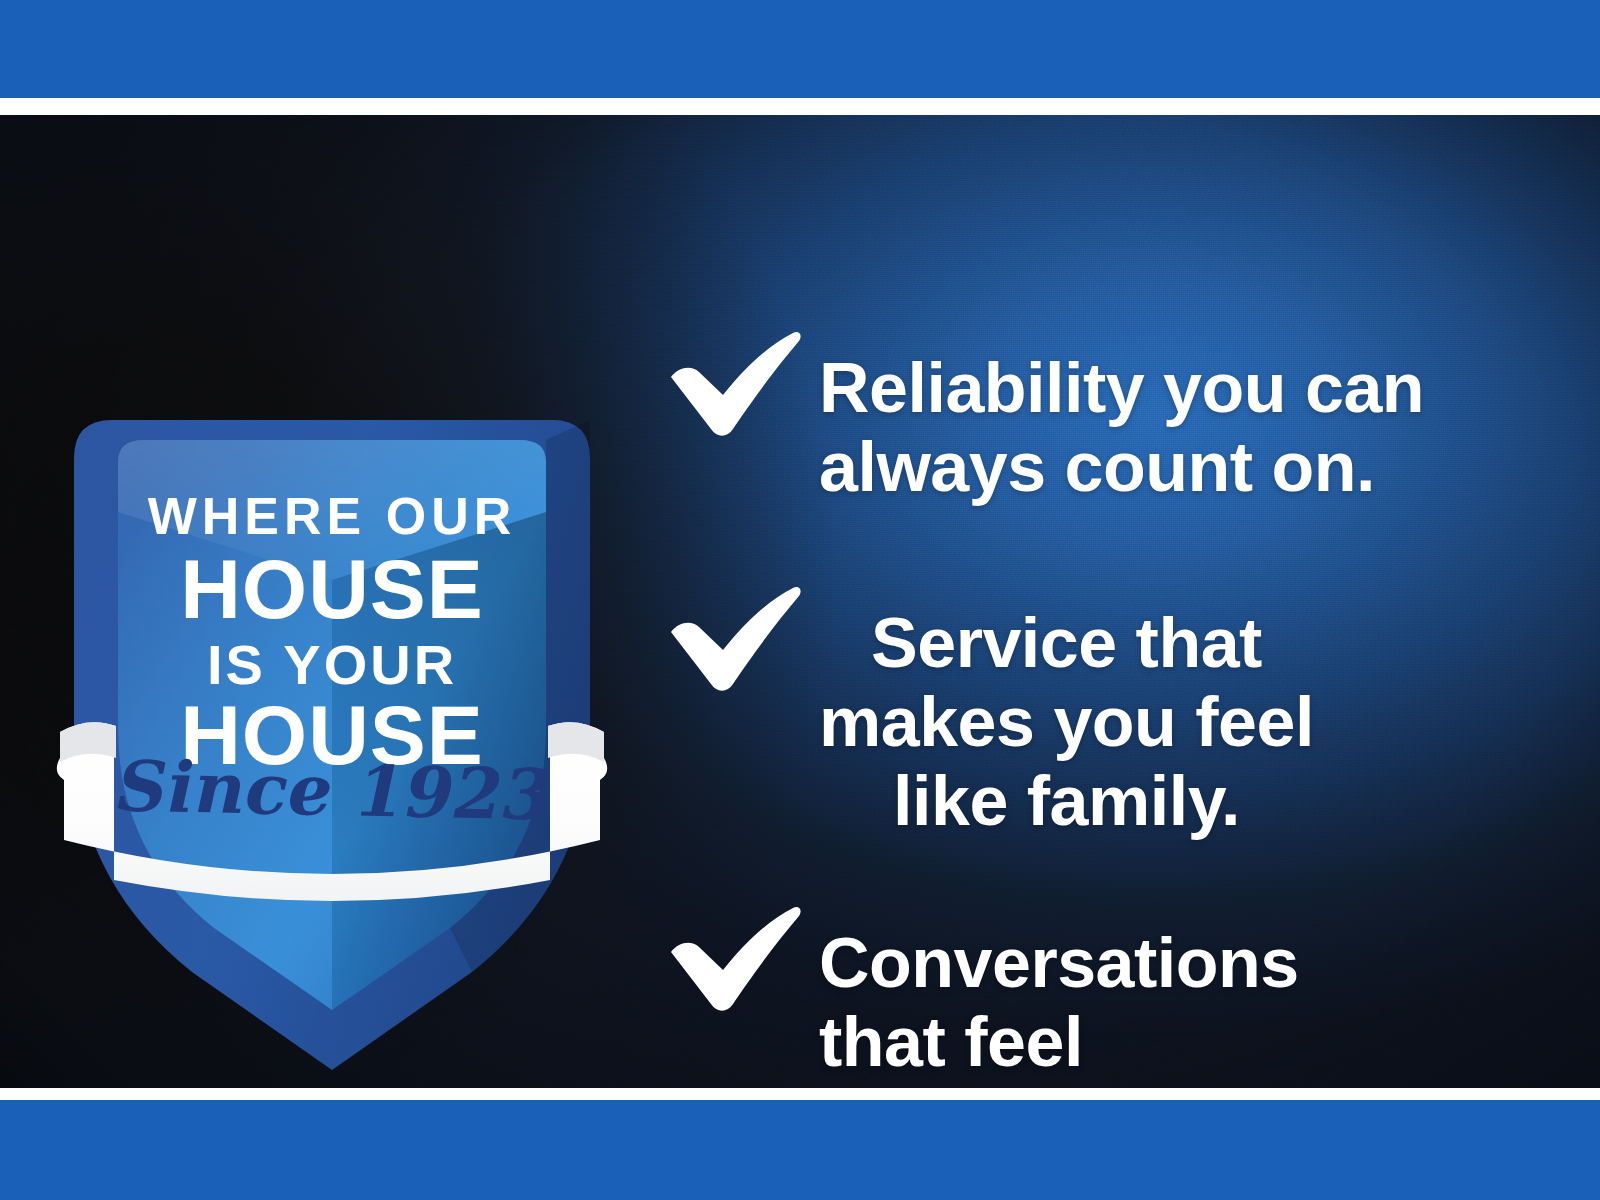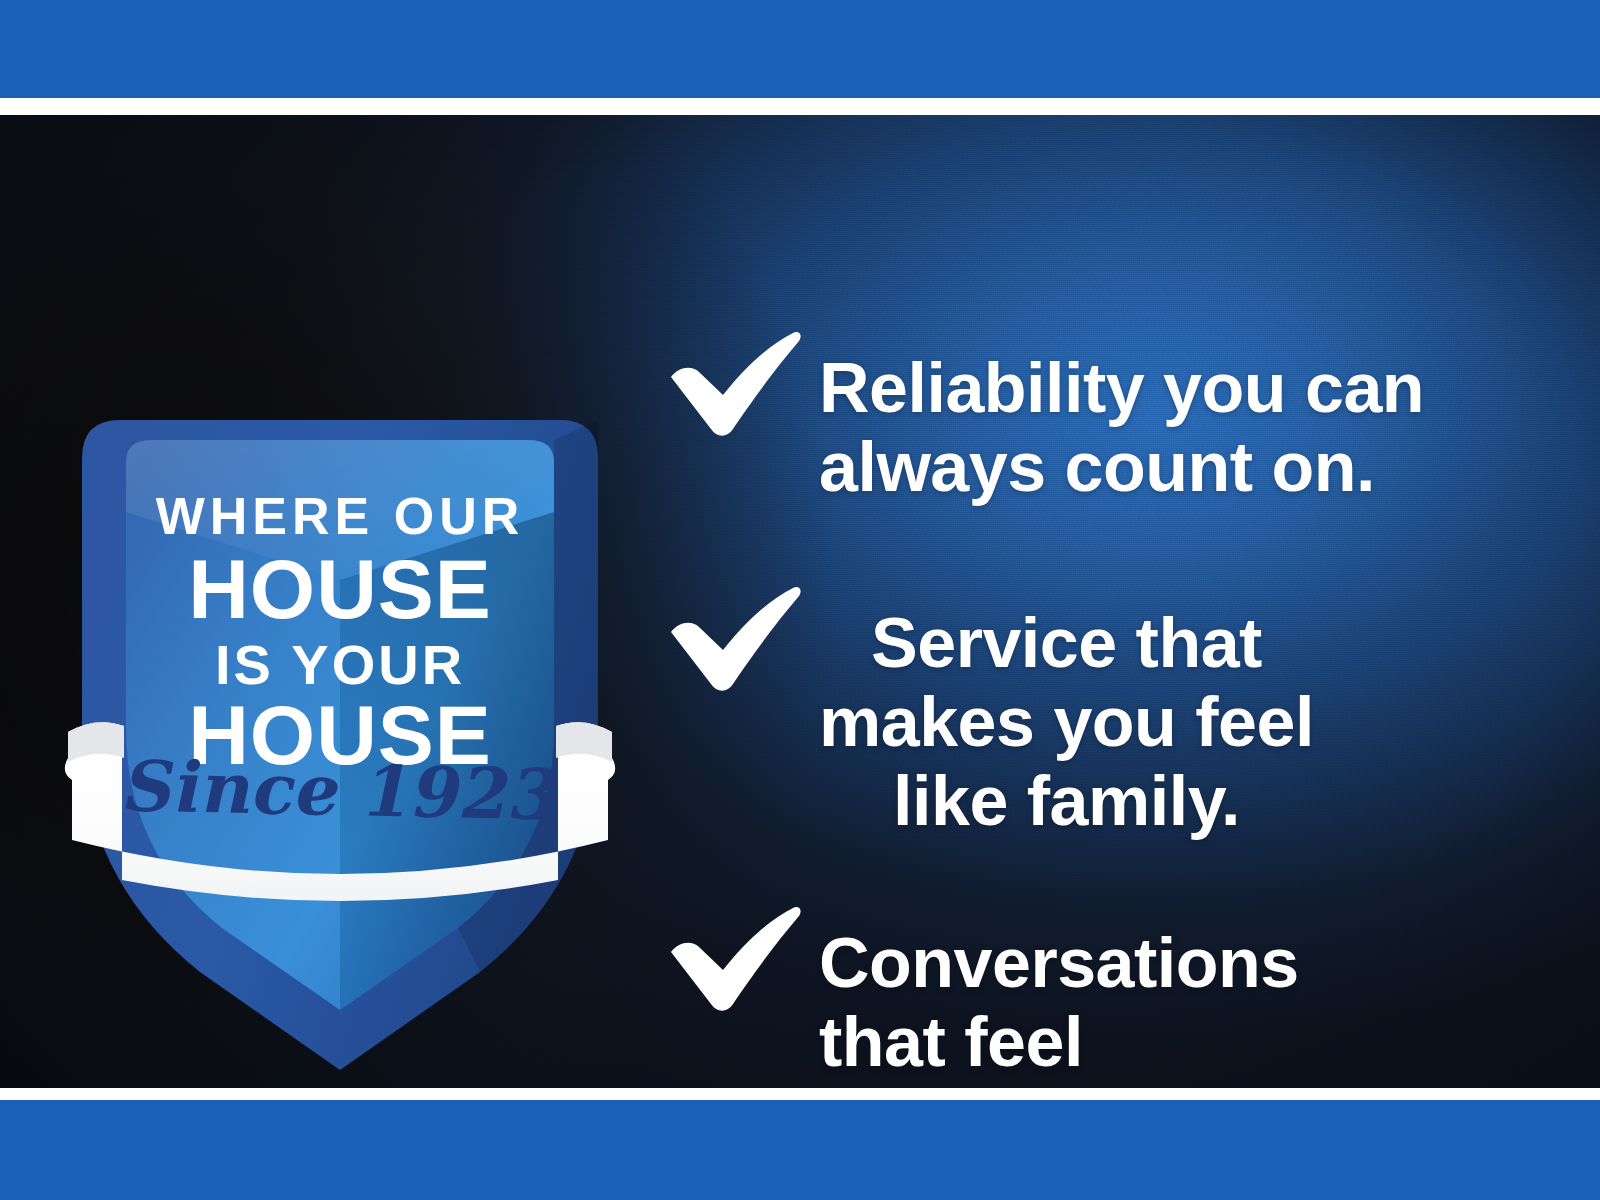--- a/index.html
+++ b/index.html
@@ -84,21 +84,21 @@
   .vignette {
     position: absolute;
     inset: 0;
     background: radial-gradient(ellipse 1250px 900px at 950px 430px,
       rgba(0,0,0,0) 50%, rgba(0,0,0,0.35) 88%, rgba(0,0,0,0.55) 100%);
   }
 
   
   .badge {
     position: absolute;
-    left: 60px;
+    left: 52px;
     top: 165px;
     width: 560px;
     height: 790px;
     text-align: right;
   }
   .badge svg { display: block; width: 100%; height: 100%; }
 
   .shield-line {
     fill: #ffffff;
     font-family: "Liberation Sans", sans-serif;

